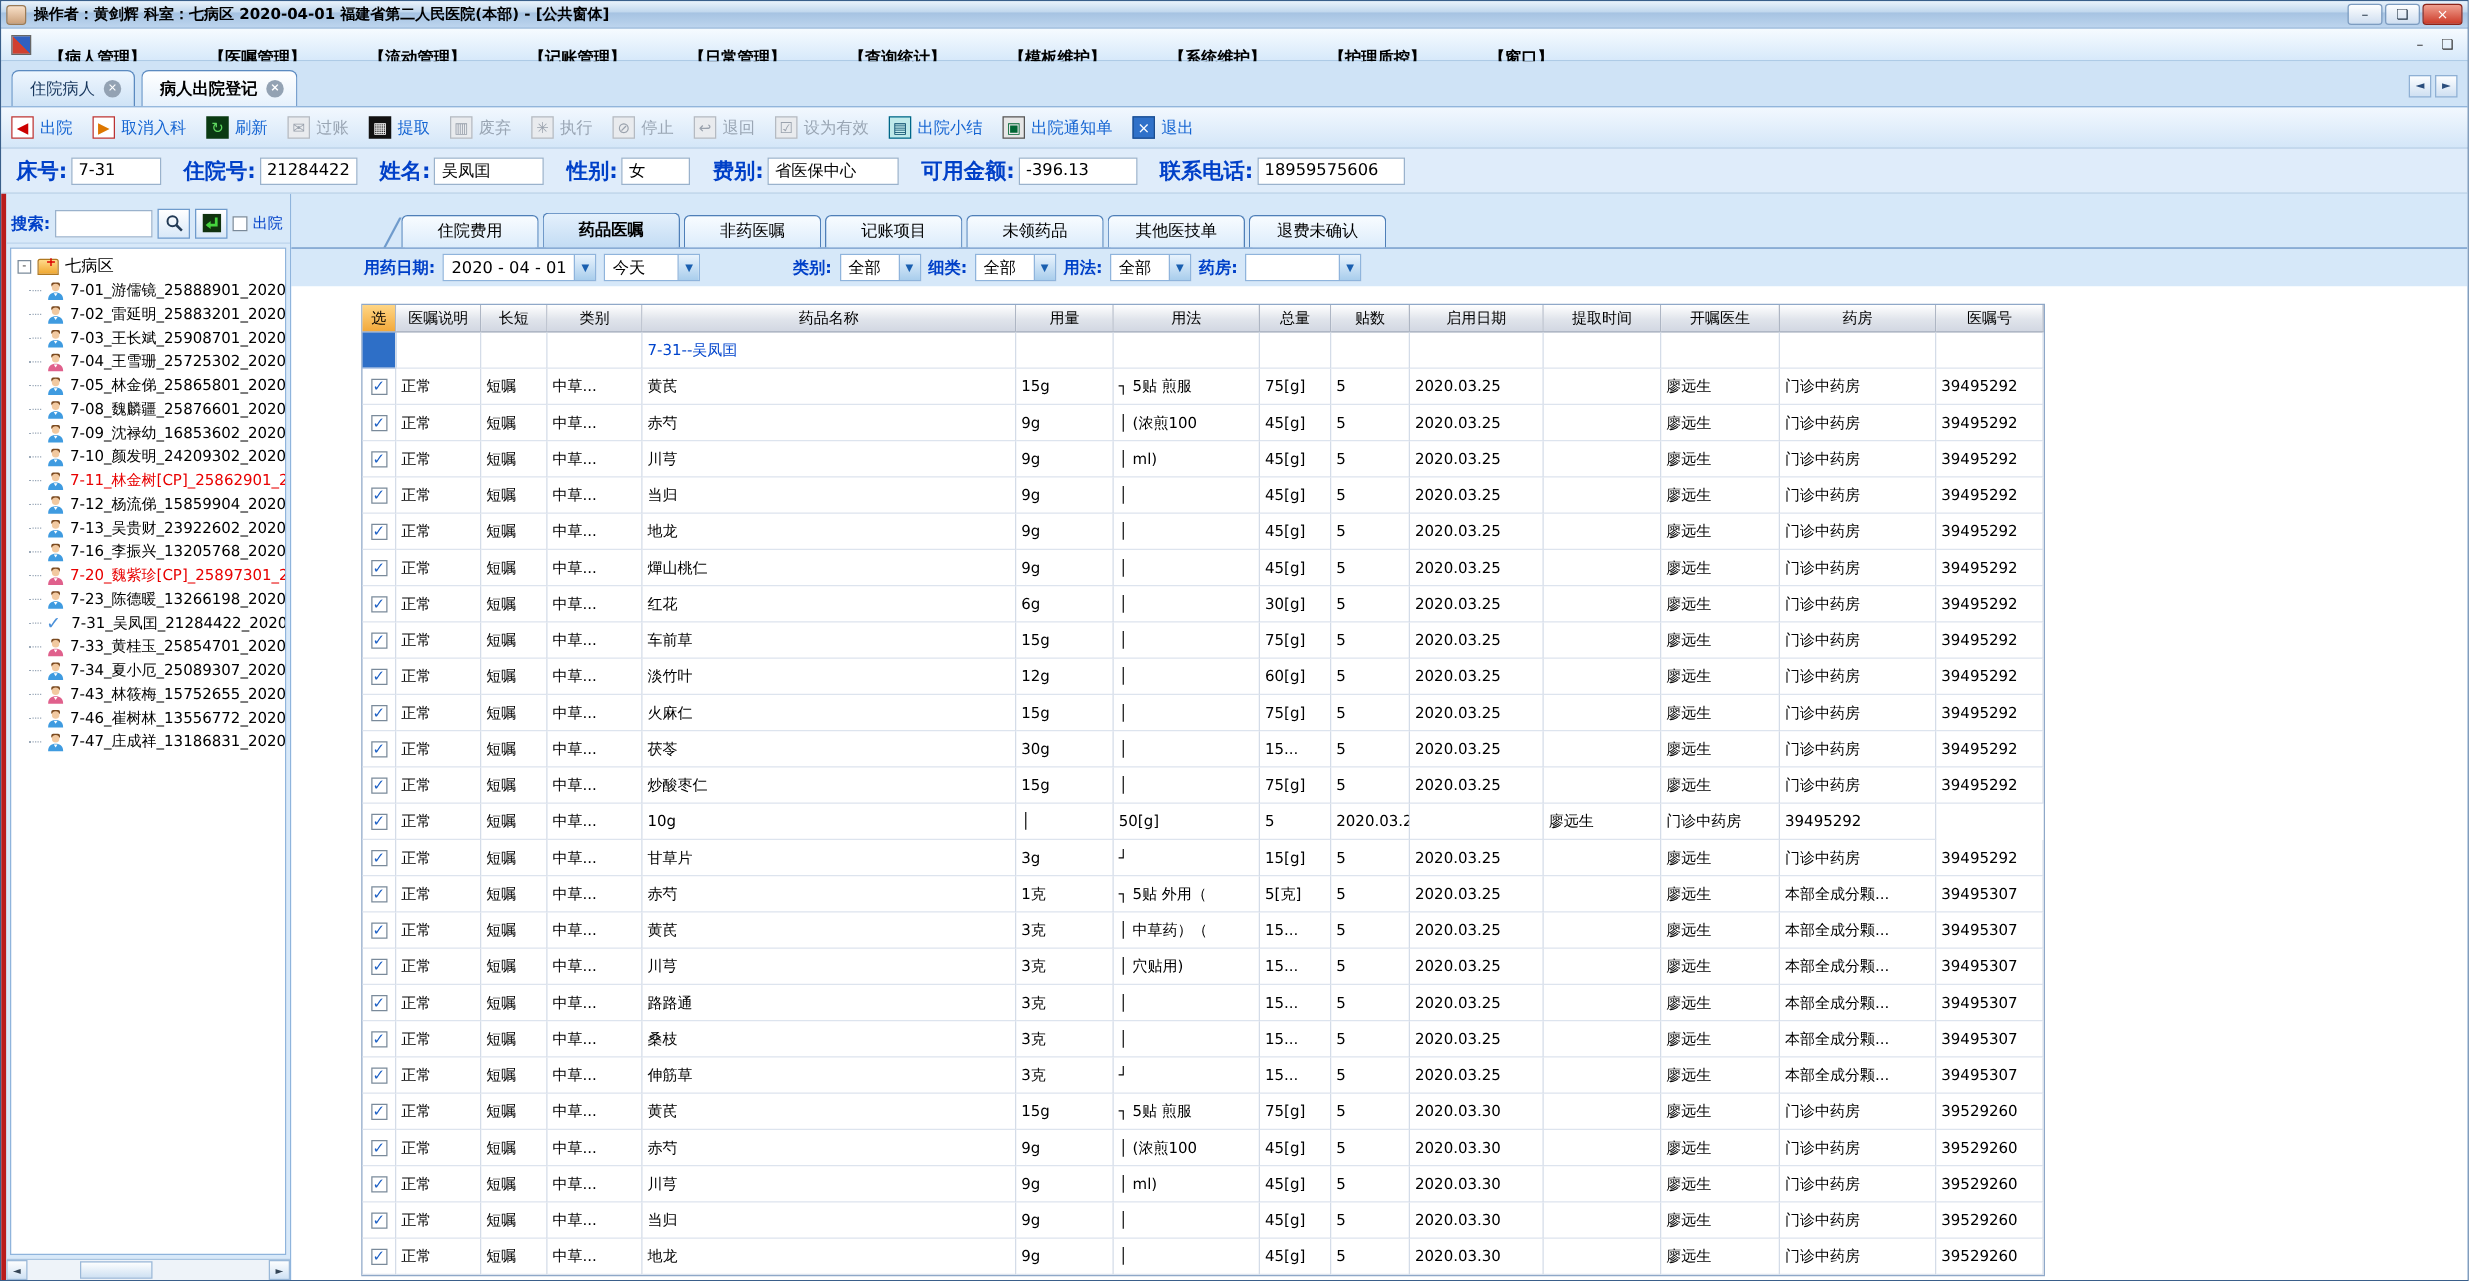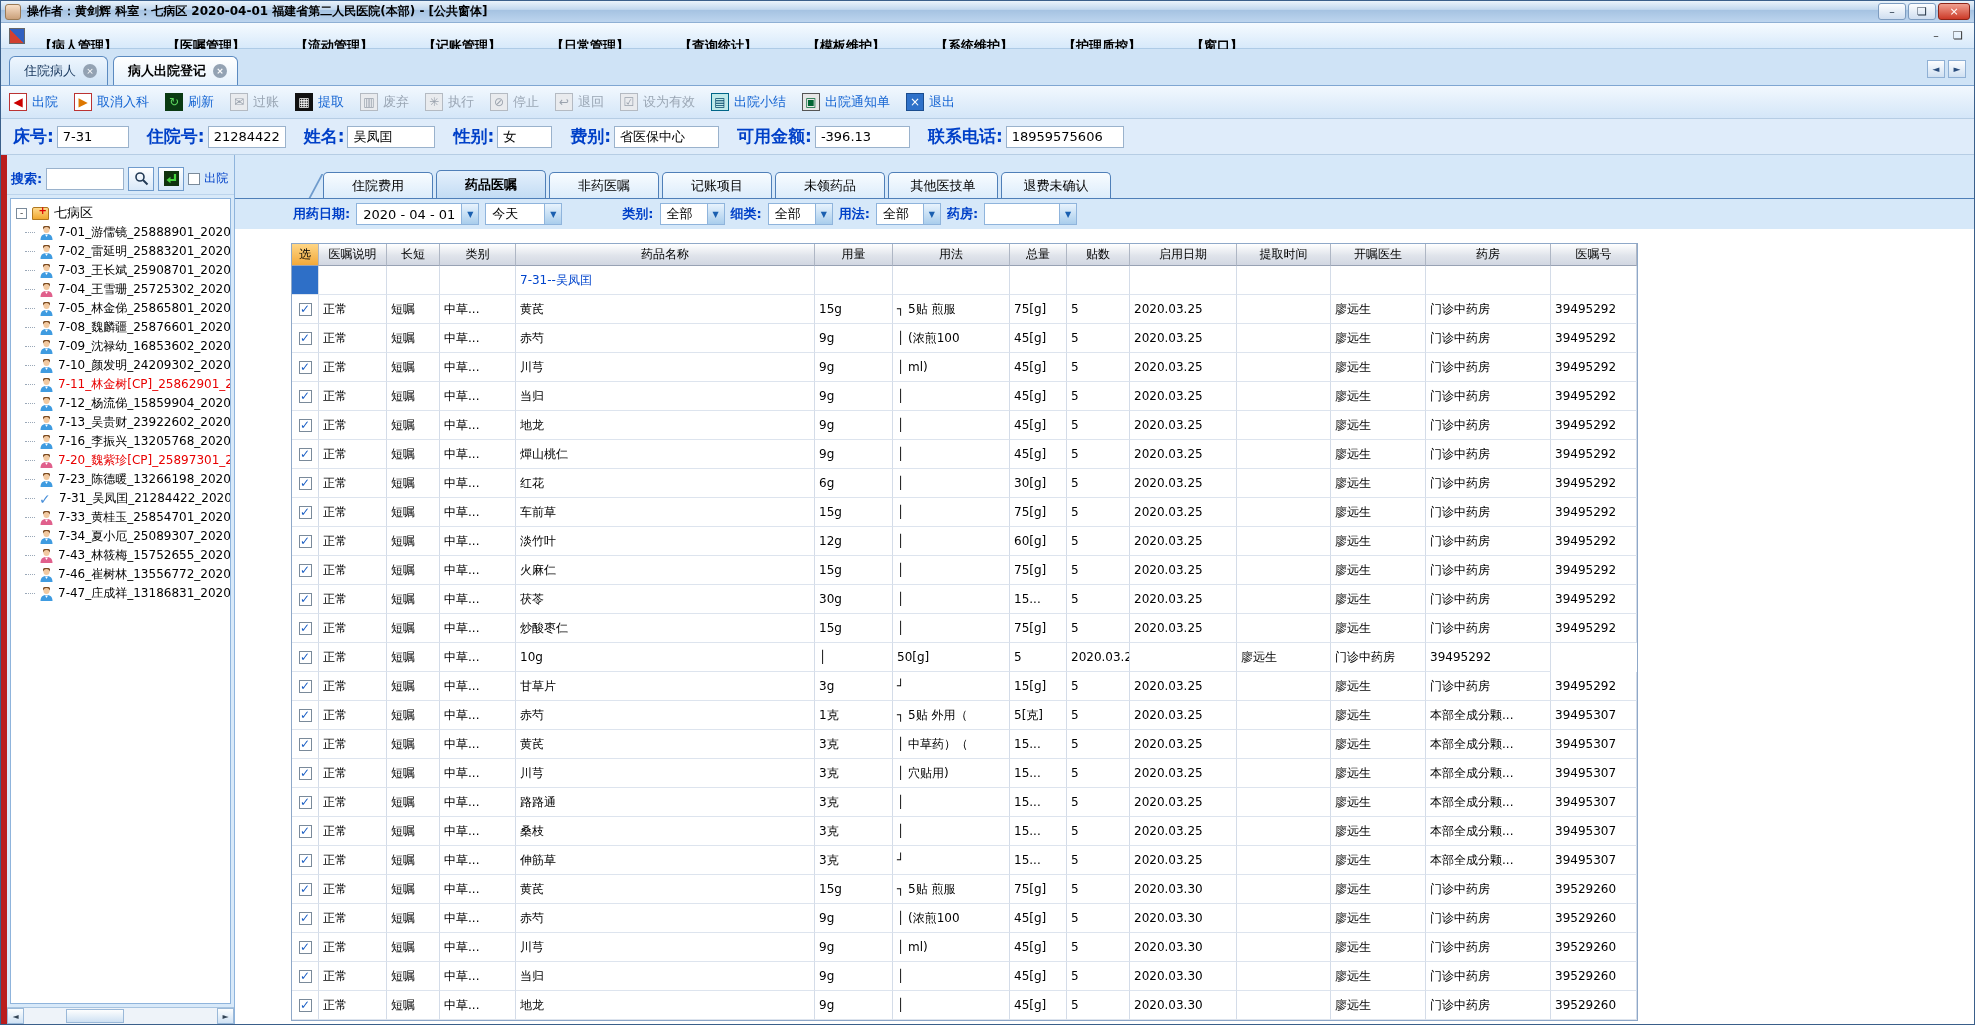--- a/index.html
+++ b/index.html
@@ -57,21 +57,21 @@
 
   
   .patientbar { height:36px; flex:0 0 36px; display:flex; align-items:center; gap:18px; padding:0 12px;
     background:#dfecfa; border-bottom:1px solid #b6cde4; }
   .pfield { display:flex; align-items:center; gap:3px; }
   .plabel { font-size:17px; font-weight:bold; color:#0040c8; white-space:nowrap; }
   .pinput { height:22px; background:#fff; border:1px solid #9ab2cc; padding:0 5px; font-size:13px; color:#000;
     display:inline-flex; align-items:center; white-space:nowrap; }
 
   
-  .main { flex:1; display:flex; border-left:6px solid #b91c1c; overflow:hidden; background:#cfe3f6; }
+  .main { flex:1; display:flex; border-left:4px solid #b91c1c; overflow:hidden; background:#cfe3f6; }
 
   
   .leftpanel { width:228px; flex:0 0 228px; display:flex; flex-direction:column; background:#d8e9f9;
     border-right:1px solid #8fb4dc; padding-top:8px; }
   .searchrow { height:32px; flex:0 0 32px; display:flex; align-items:center; gap:4px; padding:0 4px;
     border-bottom:1px solid #bcd4ec; }
   .slabel { font-size:13px; font-weight:bold; color:#0040c8; }
   .sinput { width:78px; height:22px; background:#fff; border:1px solid #9ab2cc; font-size:12px; padding:0 3px; }
   .sbtn { width:26px; height:24px; border:1px solid #6f9bcc; background:linear-gradient(#ffffff,#d8e8f8);
     display:flex; align-items:center; justify-content:center; }
@@ -102,21 +102,21 @@
   .subtabs { height:32px; flex:0 0 32px; margin-top:12px; display:flex; align-items:flex-end; padding-left:62px;
     border-bottom:1px solid #4f7fb8; }
   .slant { width:20px; height:24px; border-right:2px solid #6f9bcc; transform:skewX(-28deg); margin-right:6px; }
   .stab { min-width:110px; text-align:center; height:26px; line-height:25px; margin-right:3px; padding:0 10px;
     border:1px solid #4f7fb8; border-bottom:none; border-radius:5px 5px 0 0; font-size:13px; color:#000;
     background:linear-gradient(#f8fcff,#dcecfb); }
   .stab.active { font-weight:bold; background:linear-gradient(#e4f0fc,#c3dcf4); height:28px; line-height:27px; }
   .filterrow { height:30px; flex:0 0 30px; display:flex; align-items:center; gap:6px; padding-left:58px;
     font-size:13px; background:#d6e8f9; }
   .flabel { font-weight:bold; color:#0040c8; white-space:nowrap; }
-  .flabel.sp { margin-left:54px;text-align:center; }
+  .flabel.sp { margin-left:68px;text-align:center; }
   .combo { display:flex; height:22px; border:1px solid #8fb4dc; background:#fff; align-items:stretch; }
   .combo .val { padding:0 6px; font-size:13px; color:#000; display:flex; align-items:center; white-space:nowrap; }
   .combo .darr { width:17px; background:linear-gradient(#e8f3fd,#a9cdec); border-left:1px solid #8fb4dc;
     color:#1a5fb0; font-size:8px; display:flex; align-items:center; justify-content:center; }
 
   
   .tablearea { flex:1; background:#fff; padding:14px 0 0 56px; overflow:hidden; }
   .grid { width:1347px; border:1px solid #8fa8c8; }
   .thead, .trow { display:grid;
     grid-template-columns:27px 68px 53px 76px 299px 78px 117px 57px 63px 107px 94px 95px 125px 86px; }

